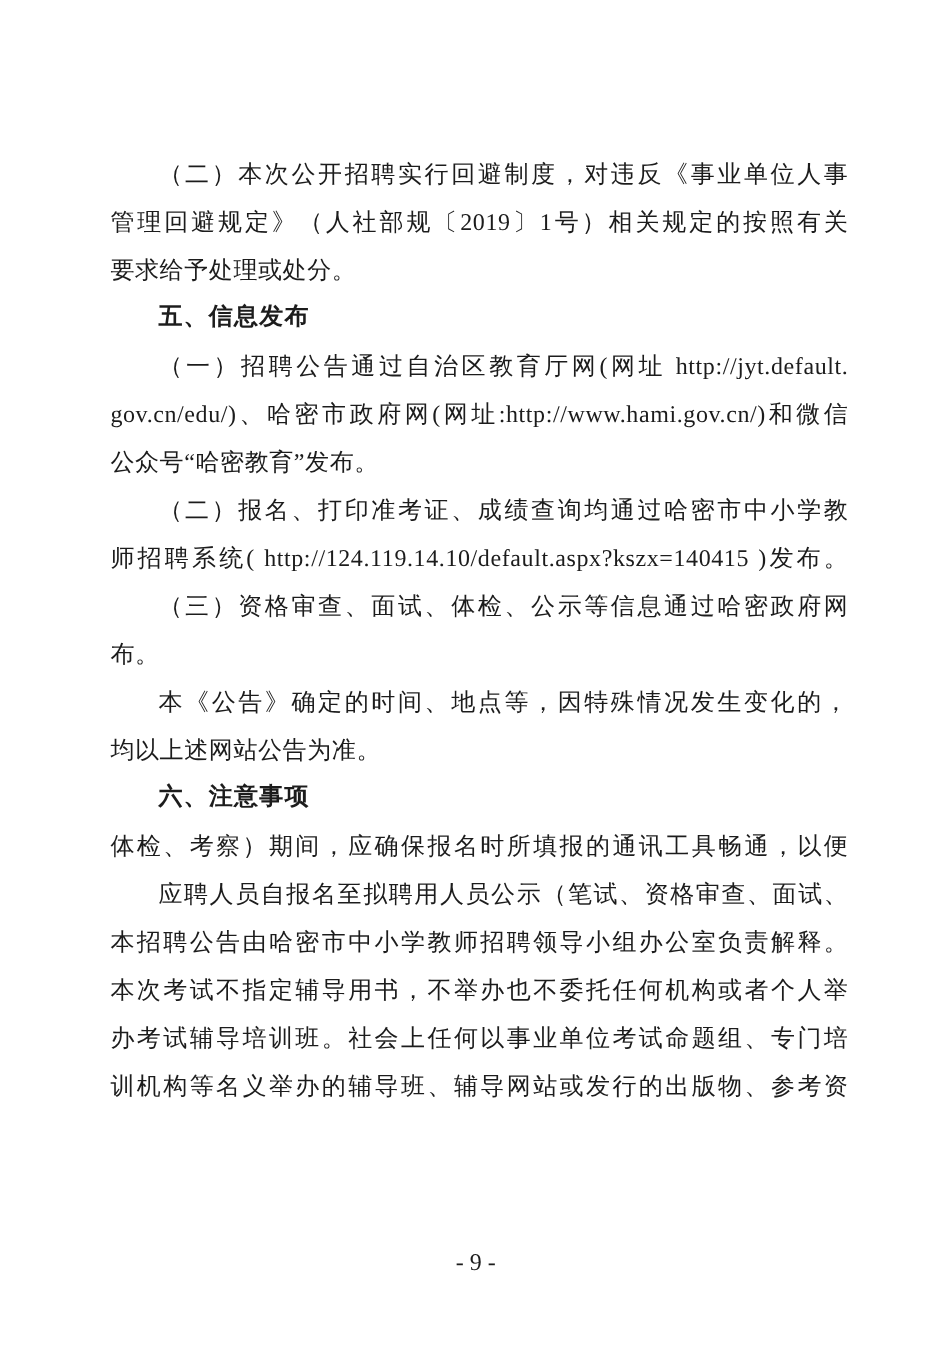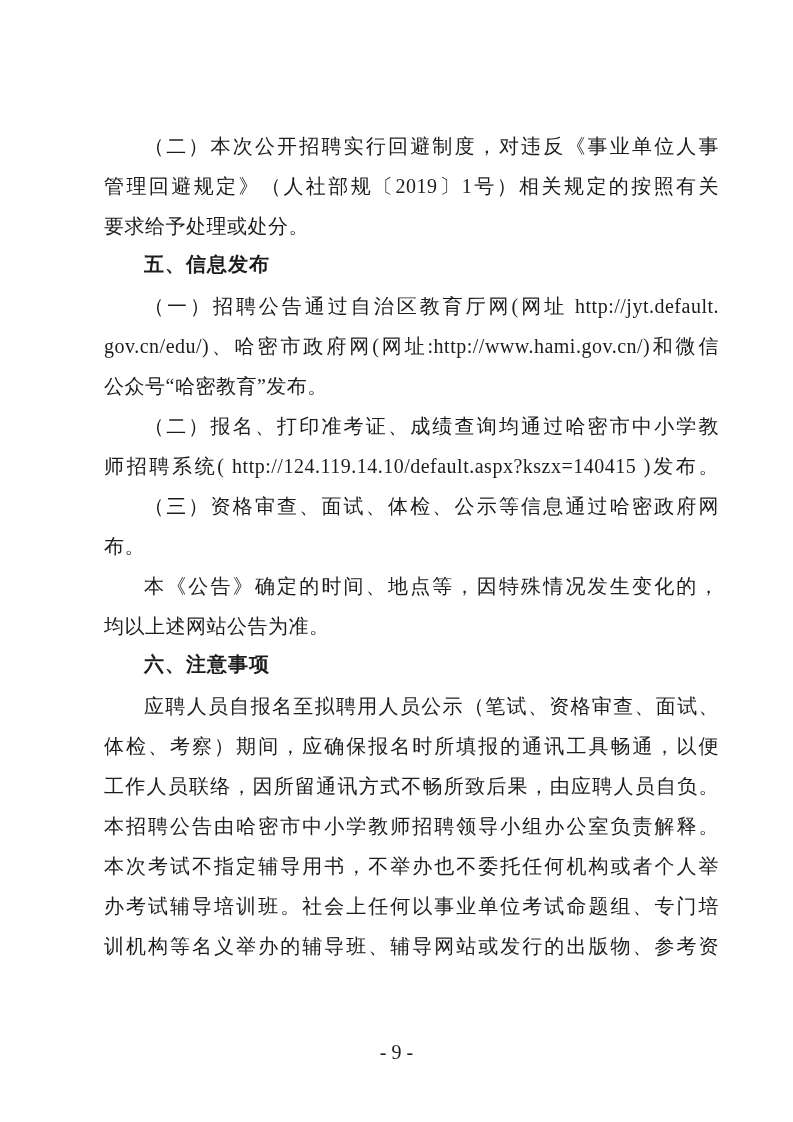--- a/index.html
+++ b/index.html
@@ -11,21 +11,21 @@
     position: relative;
     width: 793px;
     height: 1122px;
     background: #ffffff;
     overflow: hidden;
     font-family: "Liberation Serif", "DejaVu Serif", serif;
     color: #1c1c1c;
   }
   .content {
     position: absolute;
-    left: 104px;
+    left: 92px;
     top: 126px;
     width: 615px;
   }
   .line {
     font-size: 20px;
     line-height: 40px;
     height: 40px;
     text-align: justify;
     white-space: nowrap;
     letter-spacing: 0.5px;
@@ -64,23 +64,22 @@
       <div class="line indent fill">（一）招聘公告通过自治区教育厅网(网址 http://jyt.default.</div>
       <div class="line fill">gov.cn/edu/)、哈密市政府网(网址:http://www.hami.gov.cn/)和微信</div>
       <div class="line">公众号“哈密教育”发布。</div>
       <div class="line indent fill">（二）报名、打印准考证、成绩查询均通过哈密市中小学教</div>
       <div class="line fill">师招聘系统( http://124.119.14.10/default.aspx?kszx=140415 )发布。</div>
       <div class="line indent fill">（三）资格审查、面试、体检、公示等信息通过哈密政府网</div>
       <div class="line">布。</div>
       <div class="line indent fill">本《公告》确定的时间、地点等，因特殊情况发生变化的，</div>
       <div class="line">均以上述网站公告为准。</div>
       <div class="line heading indent">六、注意事项</div>
+      <div class="line fill">体检、考察）期间，应确保报名时所填报的通讯工具畅通，以便</div>
       <div class="line indent fill">应聘人员自报名至拟聘用人员公示（笔试、资格审查、面试、</div>
-      <div class="line fill">体检、考察）期间，应确保报名时所填报的通讯工具畅通，以便</div>
-      <div class="line fill">工作人员联络，因所留通讯方式不畅所致后果，由应聘人员自负。</div>
       <div class="line fill">本招聘公告由哈密市中小学教师招聘领导小组办公室负责解释。</div>
       <div class="line fill">本次考试不指定辅导用书，不举办也不委托任何机构或者个人举</div>
       <div class="line fill">办考试辅导培训班。社会上任何以事业单位考试命题组、专门培</div>
       <div class="line fill">训机构等名义举办的辅导班、辅导网站或发行的出版物、参考资</div>
     </div>
   <div class="footer">
     <span>- 9 -</span>
   </div>
 </div>
 

